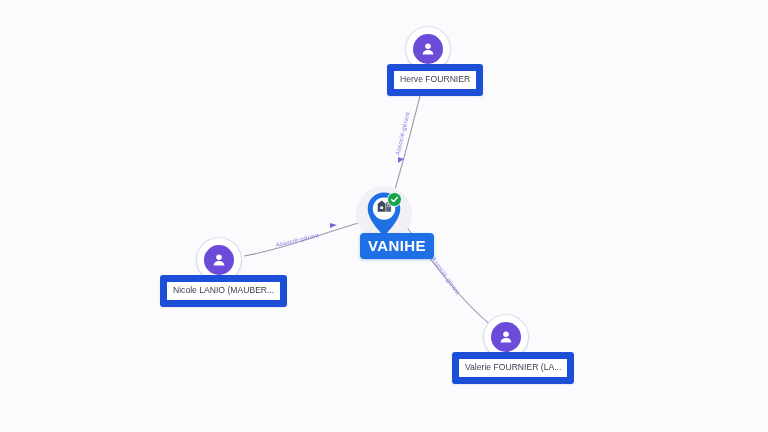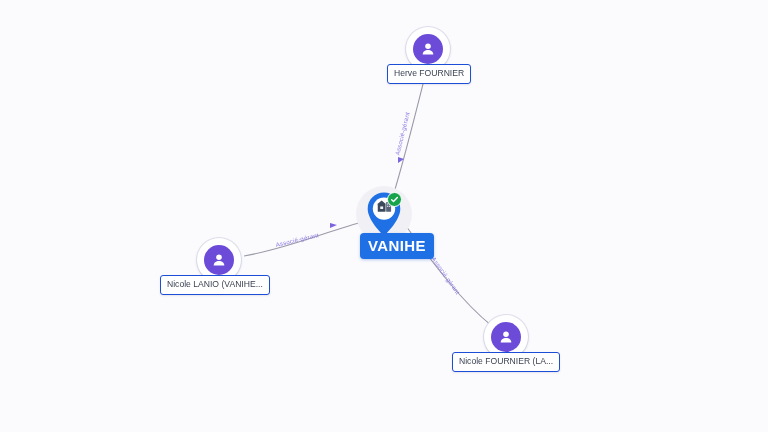--- a/index.html
+++ b/index.html
@@ -75,21 +75,21 @@
     background: #6c4bd8;
     display: flex;
     align-items: center;
     justify-content: center;
   }
   .person-avatar svg { display: block; }
 
   .node-label {
     position: absolute;
     background: #ffffff;
-    border: 1px solid #1d4ed8;
+    border: 7px solid #1d4ed8;
     border-radius: 3px;
     color: #3b4252;
     font-size: 8.6px;
     line-height: 1;
     padding: 4px 6px 5px 6px;
     white-space: nowrap;
     box-shadow: 0 1px 2px rgba(40,40,80,0.10);
     font-family: "Liberation Sans", sans-serif;
     user-select: none;
   }
@@ -181,32 +181,32 @@
 
   <div class="person-node" style="left:197px; top:238px;">
     <div class="person-halo"></div>
     <div class="person-avatar">
       <svg width="18" height="18" viewBox="0 0 24 24">
         <circle cx="12" cy="8.2" r="3.7" fill="#ffffff"></circle>
         <path d="M4.9 19.4c0-4 3.2-6.2 7.1-6.2s7.1 2.2 7.1 6.2z" fill="#ffffff"></path>
       </svg>
     </div>
   </div>
-  <div class="node-label" style="left:160px; top:275px;">Nicole LANIO (VANIHE...</div>
+  <div class="node-label" style="left:160px; top:275px;">Nicole LANIO (MAUBER...</div>
 
   <div class="person-node" style="left:484px; top:315px;">
     <div class="person-halo"></div>
     <div class="person-avatar">
       <svg width="18" height="18" viewBox="0 0 24 24">
         <circle cx="12" cy="8.2" r="3.7" fill="#ffffff"></circle>
         <path d="M4.9 19.4c0-4 3.2-6.2 7.1-6.2s7.1 2.2 7.1 6.2z" fill="#ffffff"></path>
       </svg>
     </div>
   </div>
-  <div class="node-label" style="left:452px; top:352px;">Nicole FOURNIER (LA...</div>
+  <div class="node-label" style="left:452px; top:352px;">Valerie FOURNIER (LA...</div>
 
   <div class="company-node" style="left:356px; top:186px;">
     <div class="company-halo"></div>
 
     <div class="pin-wrap">
       <svg width="36" height="46" viewBox="0 0 36 46">
         <path d="M18 1.6c-9.0 0-16.3 7.2-16.3 16.1 0 11.5 14.2 25.0 15.1 25.9
                  a1.7 1.7 0 0 0 2.4 0C20.1 42.7 34.3 29.2 34.3 17.7
                  C34.3 8.8 27.0 1.6 18 1.6z" fill="#1f6fe5"></path>
         <circle cx="18" cy="17.6" r="11.2" fill="#ffffff"></circle>

